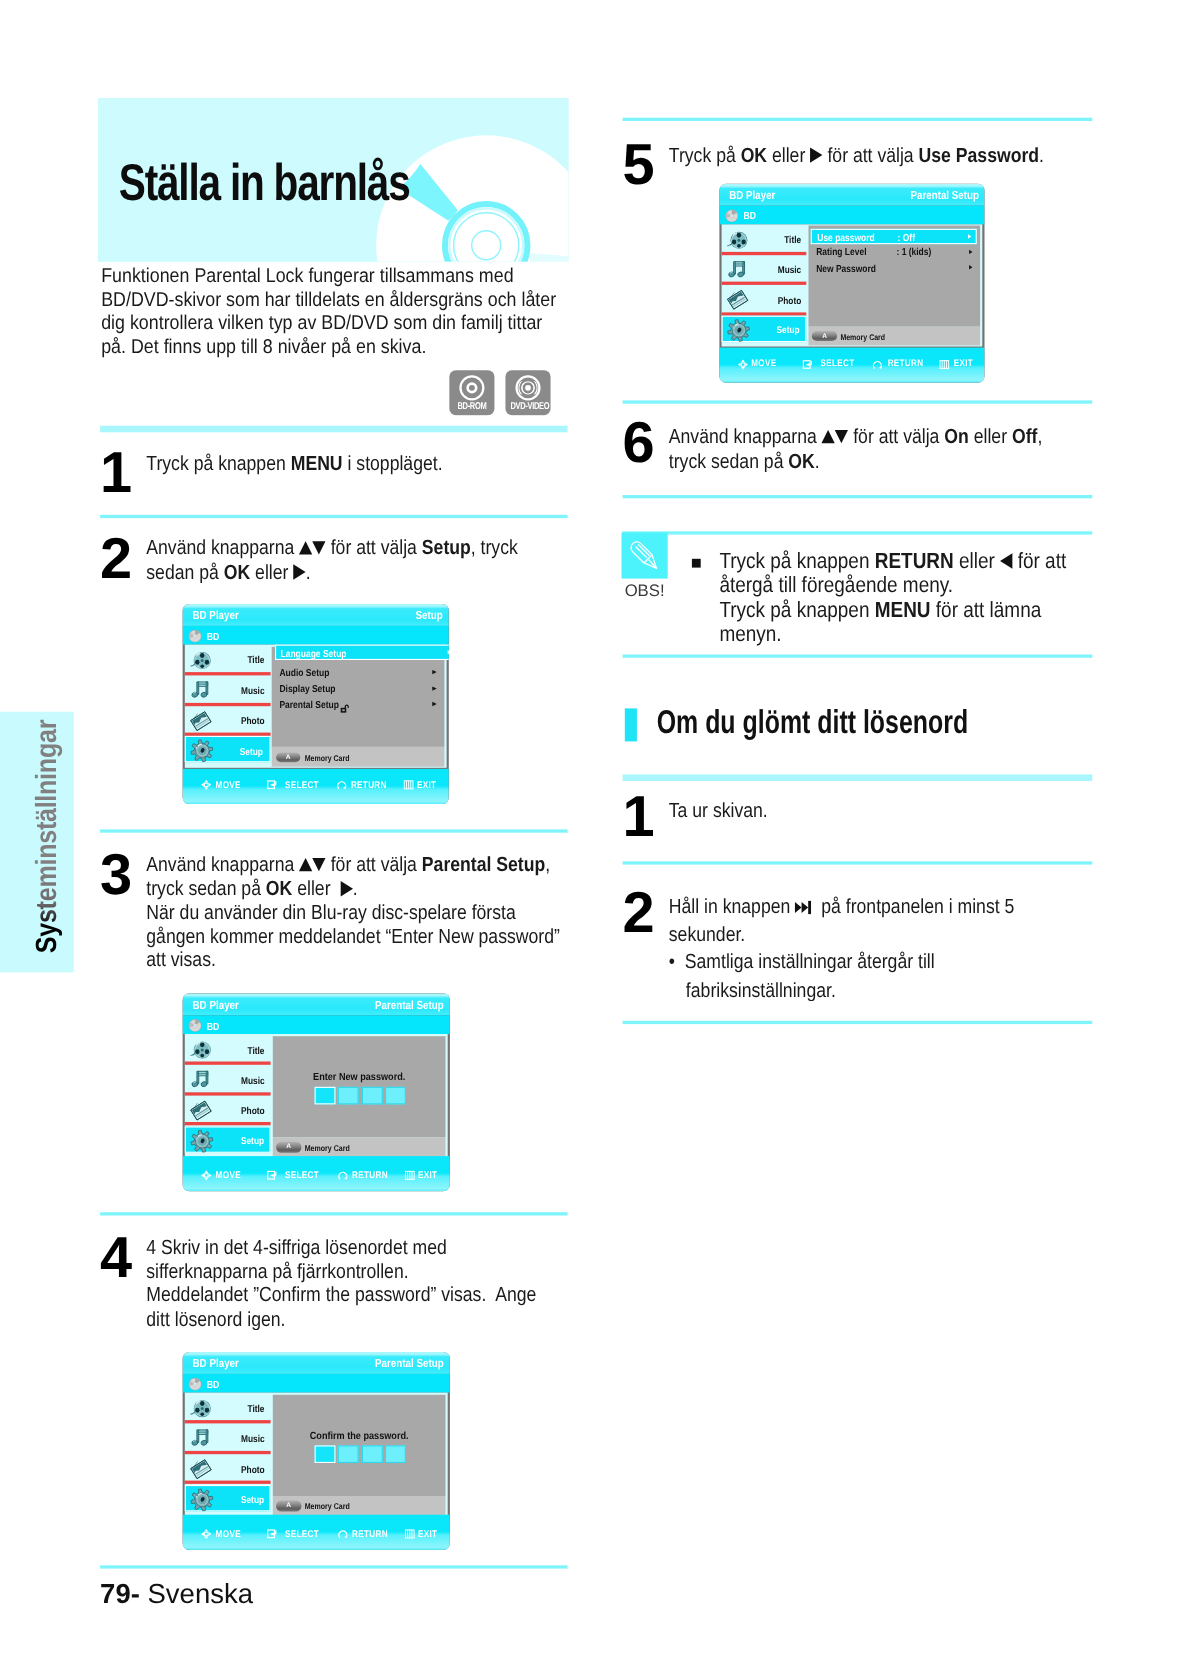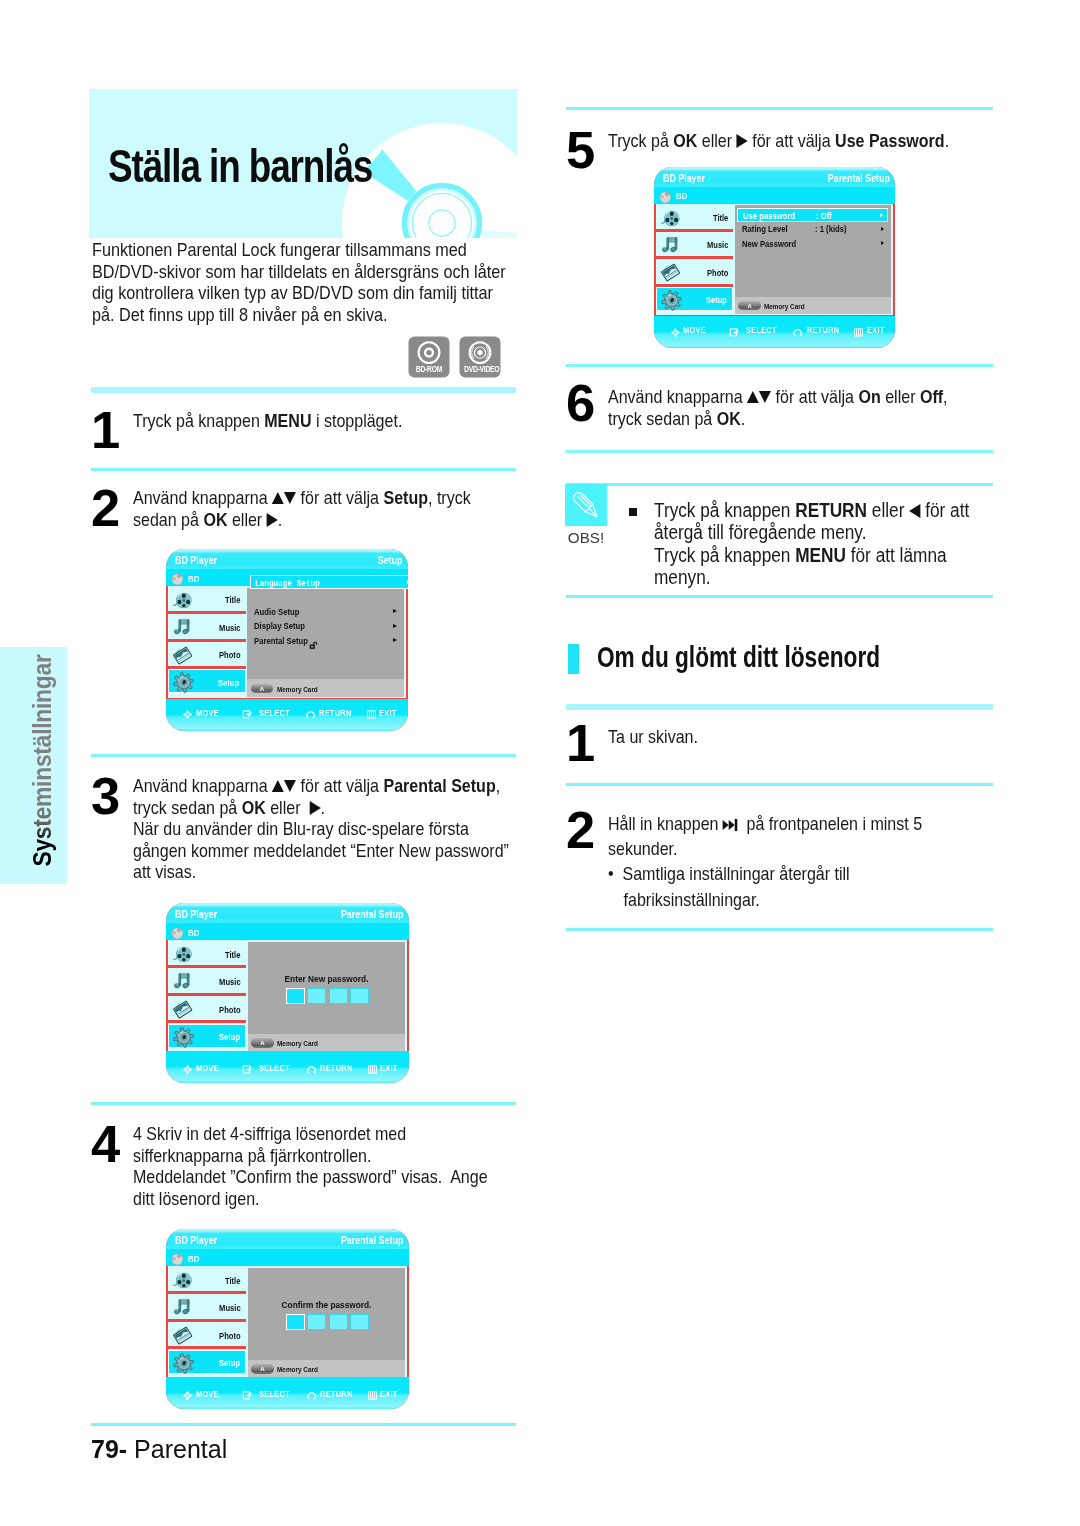--- a/index.html
+++ b/index.html
@@ -25,21 +25,21 @@
 
   
   .intro{left:91.5px;top:240px;width:490px;font-size:18.1px;line-height:21.6px;color:#1a1a1a;white-space:pre;transform:scaleX(0.896);transform-origin:left top;}
   .rule{height:6px;background:#a9f7fc;}
   .rule-thin{height:3px;background:#7ff5fb;}
   .stepnum{font-size:52.5px;font-weight:bold;line-height:36px;color:#000;font-family:"Liberation Sans",sans-serif;letter-spacing:-1px;}
   .steptext{font-size:18.6px;line-height:21.6px;color:#1a1a1a;white-space:pre;transform:scaleX(0.862);transform-origin:left top;}
   .steptext b{font-weight:bold;}
 
   
-  .osd{position:absolute;border-radius:18px;background:#ef4444;overflow:hidden;
+  .osd{position:absolute;border-radius:6px;background:#737373;overflow:hidden;
        box-shadow:0 0 0 0 transparent;}
   .osd .hdr{position:absolute;left:0;right:0;top:0;background:linear-gradient(180deg,#a8f7fc 0%,#a8f7fc 10%,#3aebfb 22%,#2ae9fb 72%,#44edfb 100%);}
   .osd .ttl{position:absolute;color:#fff;font-weight:bold;white-space:nowrap;}
   .osd .srcbar{position:absolute;left:0;right:0;background:#05e5fb;}
   .osd .body{position:absolute;background:#d4fbfe;}
   .osd .navrowbox{box-sizing:border-box;border-bottom:3px solid #ef4444;}
   .osd .navrowbox.sel{background:#0ce2f8;border:1px solid #fff;}
   .osd .navlbl{font-weight:bold;white-space:nowrap;transform:scaleX(.84);transform-origin:right top;}
   .osd .mrow{box-sizing:border-box;}
   .osd .mrow.sel{background:#0ce2f8;border:1px solid #fff;}
@@ -138,21 +138,21 @@
   <div class="abs steptext" style="left:133px;top:775px;width:400px;"><div><span>Använd knapparna </span><span class="sym"><i class="tri tri-up"></i><i class="tri tri-dn"></i></span><span> för att välja </span><b>Parental Setup</b><span>,</span></div><div><span>tryck sedan på </span><b>OK</b><span> eller  </span><span class="sym"><i class="tri tri-rt"></i></span><span>.</span></div><div><span>När du använder din Blu-ray disc-spelare första</span></div><div><span>gången kommer meddelandet “Enter New password”</span></div><div><span>att visas.</span></div></div>
 
   <div class="abs rule-thin" style="left:91px;top:1102px;width:425px;"></div>
   <div class="abs stepnum" style="left:91px;top:1126px;">4</div>
   <div class="abs steptext" style="left:133px;top:1123px;width:400px;"><div><span>4 Skriv in det 4-siffriga lösenordet med</span></div><div><span>sifferknapparna på fjärrkontrollen.</span></div><div><span>Meddelandet ”Confirm the password” visas.  Ange</span></div><div><span>ditt lösenord igen.</span></div></div>
 
   <div class="abs rule-thin" style="left:91px;top:1423px;width:425px;"></div>
 
   <div class="abs" style="left:91px;top:1437px;font-size:25px;color:#111;line-height:25px;">
     <span style="font-weight:bold">79</span><span style="font-weight:bold">-</span>
-    <span>Parental</span>
+    <span>Svenska</span>
   </div>
 
   <div class="abs rule-thin" style="left:566px;top:107px;width:427px;"></div>
   <div class="abs stepnum" style="left:566px;top:132px;">5</div>
   <div class="abs steptext" style="left:608px;top:130px;width:390px;"><div><span>Tryck på </span><b>OK</b><span> eller </span><span class="sym"><i class="tri tri-rt"></i></span><span> för att välja </span><b>Use Password</b><span>.</span></div></div>
 
   <div class="abs rule-thin" style="left:566px;top:364px;width:427px;"></div>
   <div class="abs stepnum" style="left:566px;top:385px;">6</div>
   <div class="abs steptext" style="left:608px;top:386px;width:390px;"><div><span>Använd knapparna </span><span class="sym"><i class="tri tri-up"></i><i class="tri tri-dn"></i></span><span> för att välja </span><b>On</b><span> eller </span><b>Off</b><span>,</span></div><div><span>tryck sedan på </span><b>OK</b><span>.</span></div></div>
 
@@ -251,21 +251,21 @@
             <circle cx="16.6" cy="15.8" r="9.4" fill="#8fc2c8" stroke="#2a626a" stroke-width=".9"></circle>
             <circle cx="16.6" cy="15.8" r="6.2" fill="#6fa8b0"></circle>
             <ellipse cx="17" cy="15.4" rx="2.5" ry="3.4" transform="rotate(30 17 15.4)" fill="#0b2c31"></ellipse>
             <path d="M10.6 9.4 a9.4 9.4 0 0 1 5.2-2.6" fill="none" stroke="#ddf3f5" stroke-width="1.6"></path>
             <path d="M8 13.6 a9.4 9.4 0 0 1 1.2-3" fill="none" stroke="#ddf3f5" stroke-width="1.2"></path>
           </g>
         </svg></span>
       <span class="abs navlbl" style="right:5.20px;top:8.60px;font-size:9.00px;line-height:9.00px;color:#fff">Setup</span>
     </div>
     <div class="panel" style="left:81.30px;top:38.50px;width:156.40px;height:91.90px"></div>
-    <div class="abs mrow sel" style="left:83.70px;top:26px;width:167px;height:14.20px;border-width:1.10px;font-family:Liberation Mono, monospace;">
+    <div class="abs mrow sel" style="left:83.70px;top:37px;width:167px;height:14.20px;border-width:1.10px;">
         <span class="abs cond" style="left:4.40px;top:2.80px;font-size:9.20px;line-height:9.20px;font-weight:bold;color:#fff;white-space:nowrap">Language Setup</span>
 
         <span class="abs arw" style="right:4.40px;top:4.40px;border-left-color:#fff;border-left-width:4.00px;border-top-width:2.60px;border-bottom-width:2.60px"></span>
       </div>
     <div class="abs mrow" style="left:83.70px;top:55.80px;width:151.60px;height:14.20px;">
         <span class="abs cond" style="left:4.40px;top:2.80px;font-size:9.20px;line-height:9.20px;font-weight:bold;color:#111;white-space:nowrap">Audio Setup</span>
 
         <span class="abs arw" style="right:4.40px;top:4.40px;border-left-color:#111;border-left-width:4.00px;border-top-width:2.60px;border-bottom-width:2.60px"></span>
       </div>
     <div class="abs mrow" style="left:83.70px;top:70.40px;width:151.60px;height:14.20px;">

